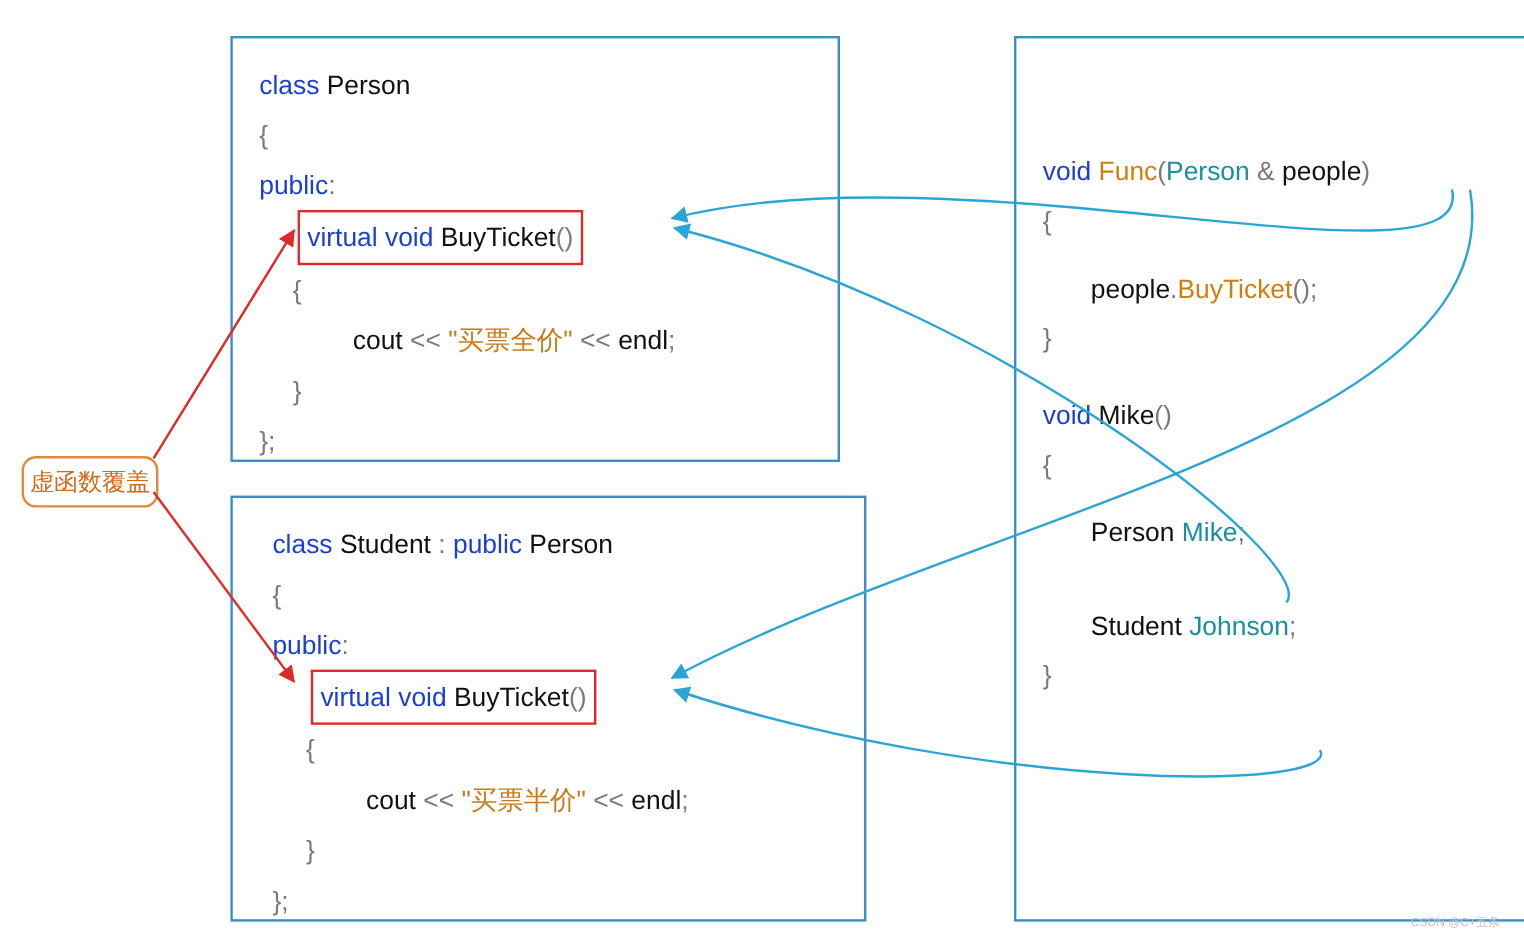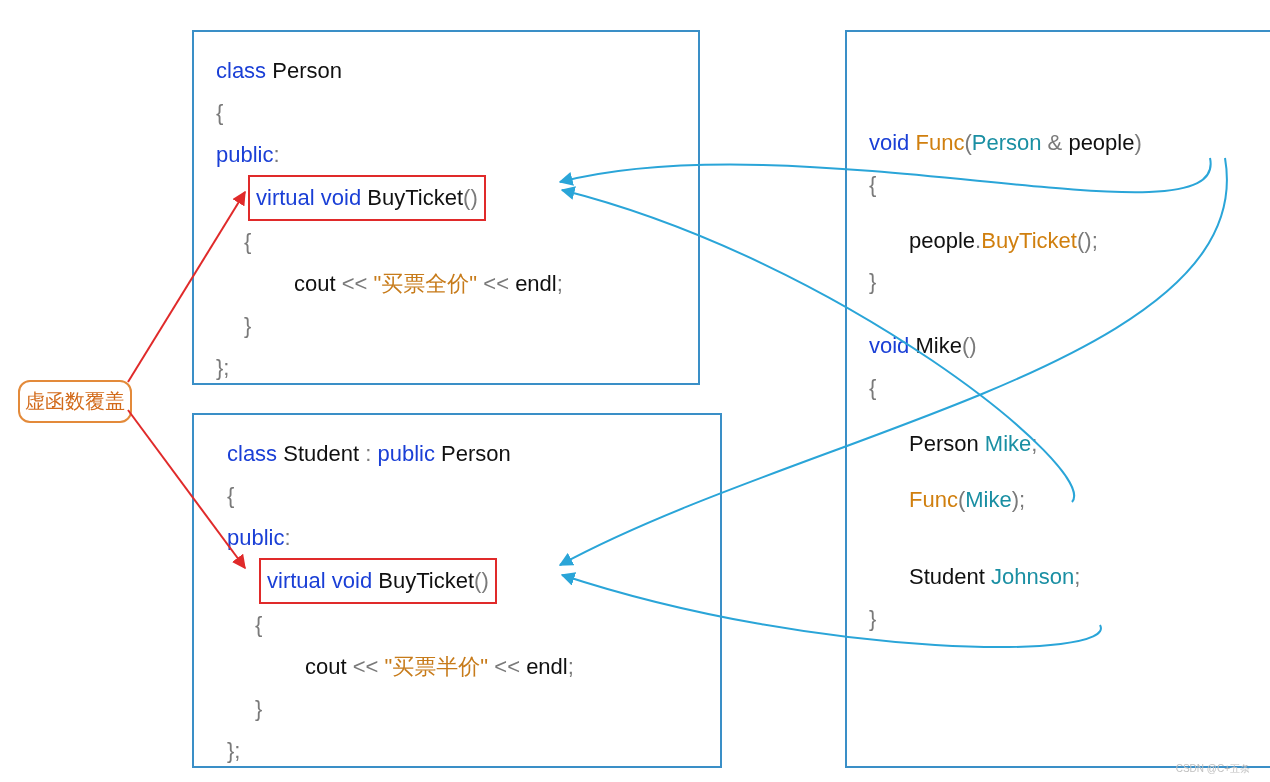--- a/index.html
+++ b/index.html
@@ -161,23 +161,20 @@
     <span class="kw-blue">void</span>
     <span> </span>
     <span class="black">Mike</span><span class="gray">()</span>
   </div>
   <div class="gray">{</div>
   <div class="indent-r">
     <span class="black">Person</span>
     <span> </span>
     <span class="type">Mike</span><span class="gray">;</span>
   </div>
-  <div class="indent-r">
-    <span class="name">Func</span><span class="gray">(</span><span class="type">Mike</span><span class="gray">);</span>
-  </div>
   <div style="height:22px"></div>
   <div class="indent-r">
     <span class="black">Student</span>
     <span> </span>
     <span class="type">Johnson</span><span class="gray">;</span>
   </div>
   <div class="gray">}</div>
 </div>
 
 <svg class="overlay" viewBox="0 0 1270 782">

